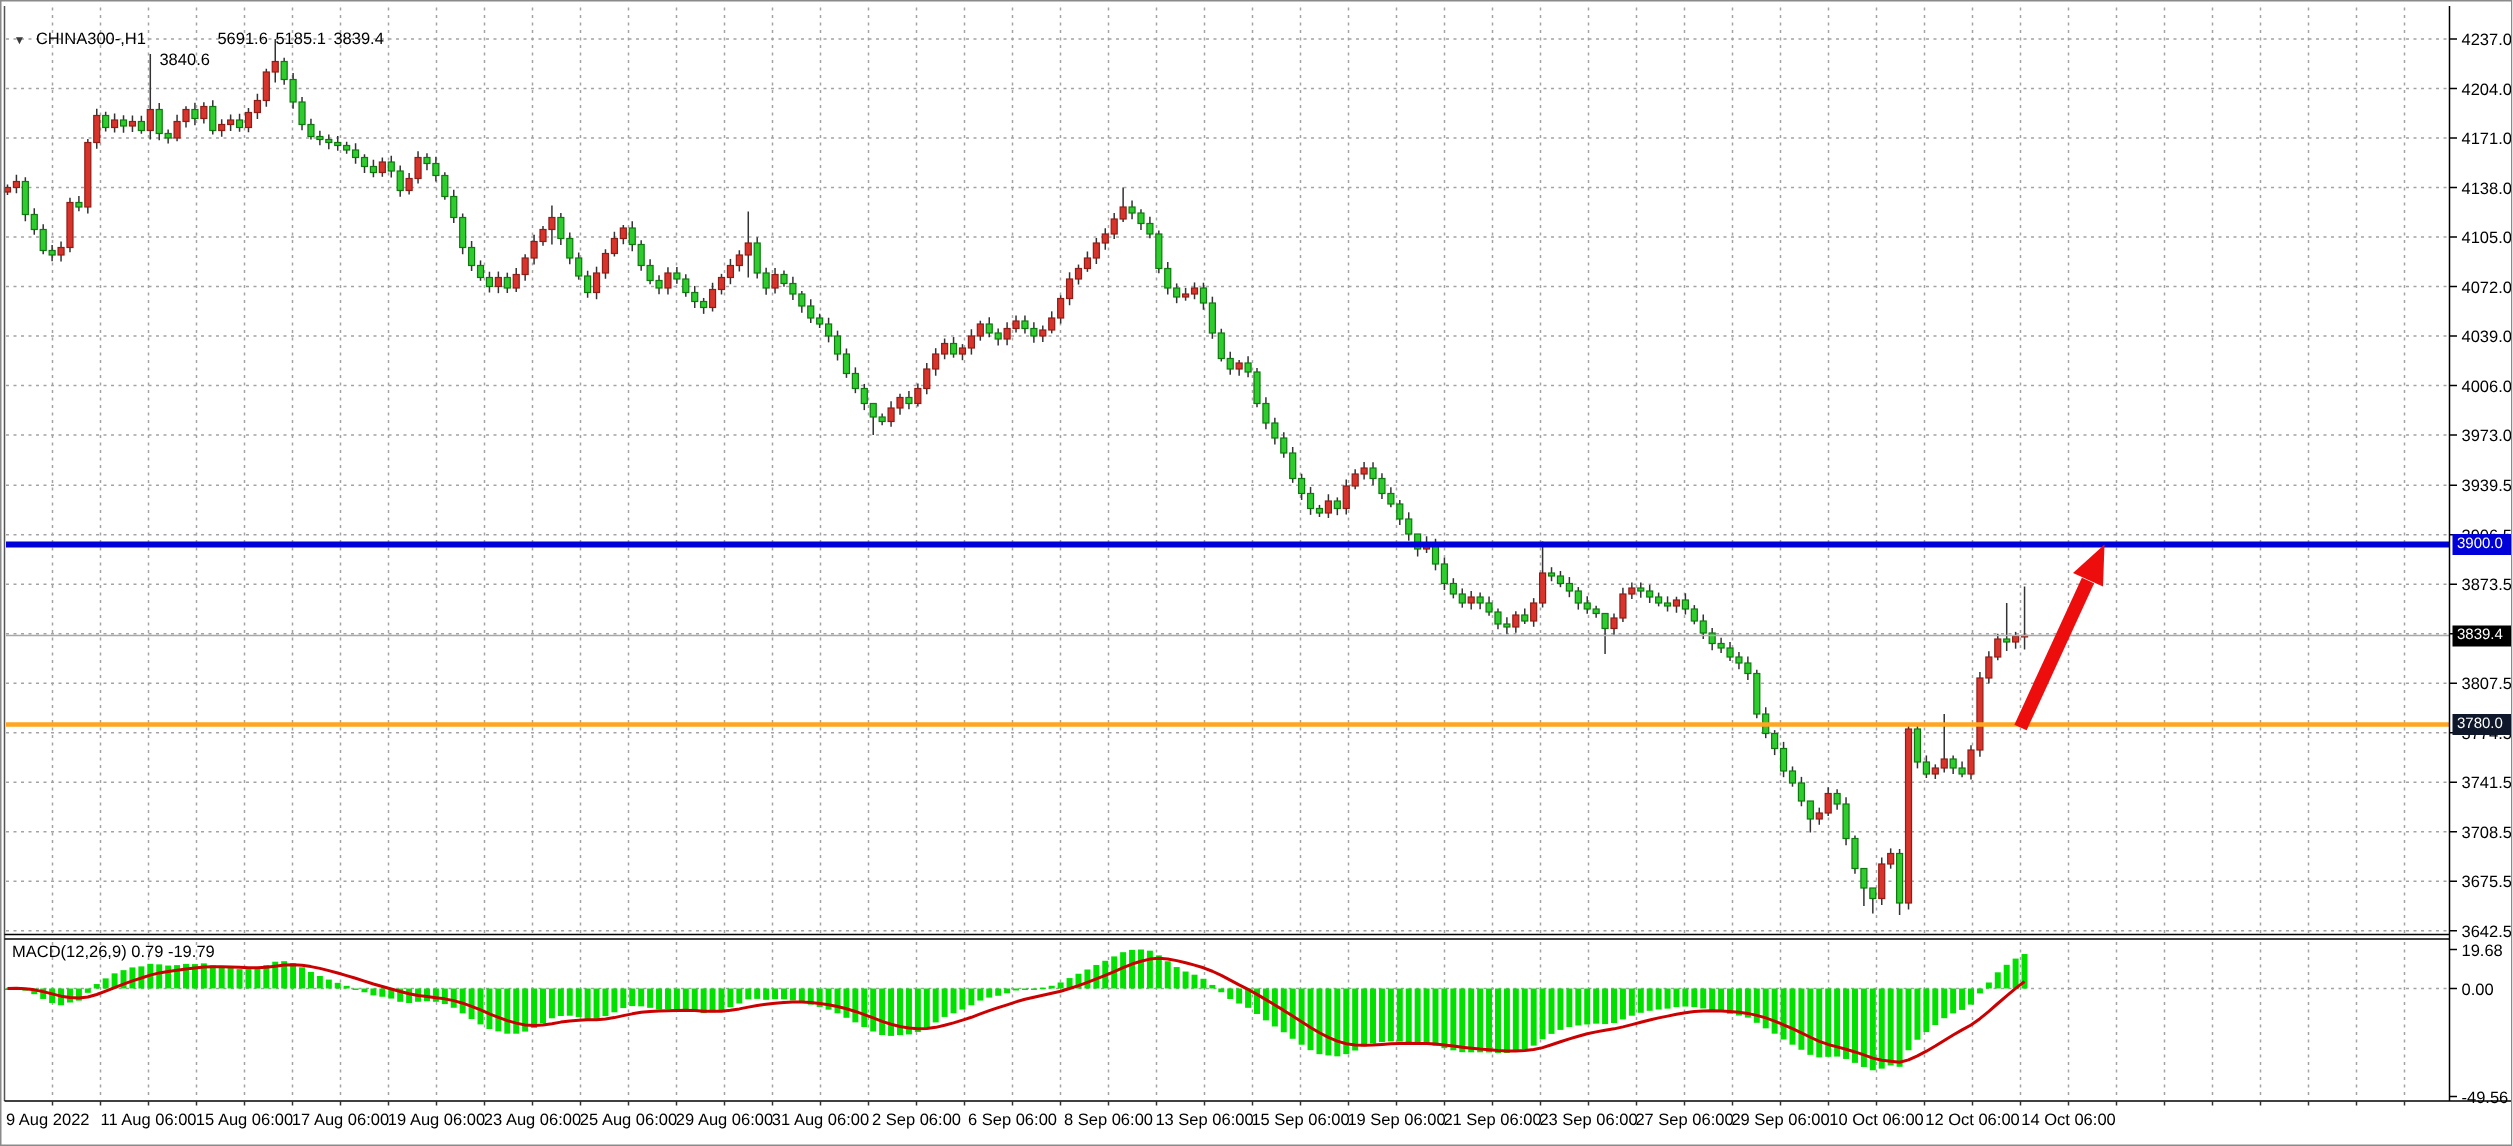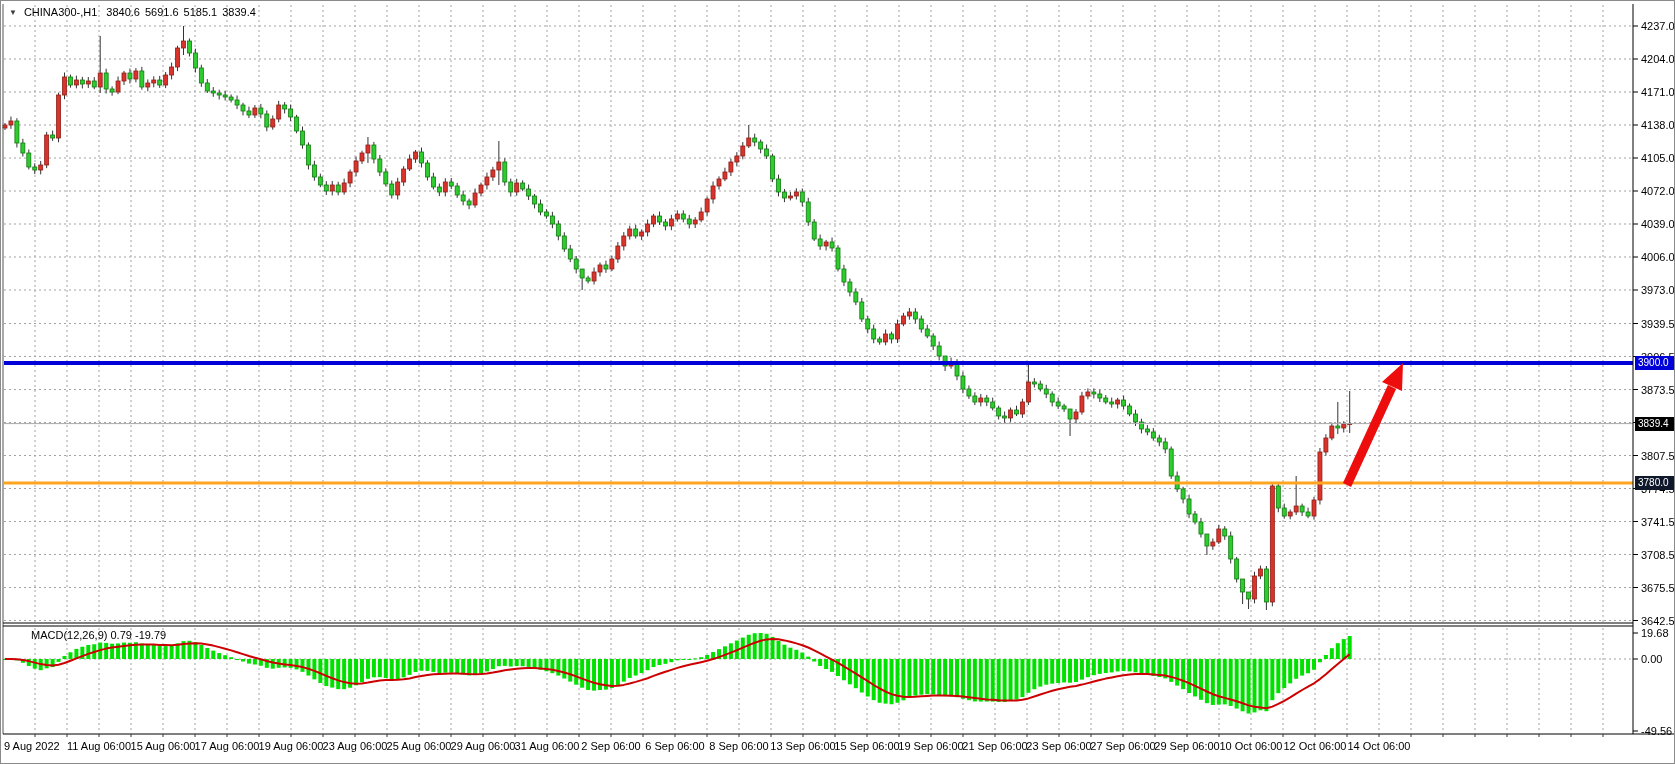--- a/index.html
+++ b/index.html
@@ -3,22 +3,22 @@
 <meta charset="utf-8">
 <style>
   html,body{margin:0;padding:0;background:#fff;}
   #window{position:relative;width:1675px;height:764px;background:#ffffff;
           border:1px solid #8a8a8a;box-sizing:border-box;overflow:hidden;
           font-family:"Liberation Sans","DejaVu Sans",sans-serif;}
   #chart-canvas{position:absolute;left:0;top:0;}
   .overlay{position:absolute;font-size:11px;color:#000;white-space:nowrap;}
   #header-info{left:8px;top:5px;display:flex;align-items:center;gap:5px;z-index:20;}
   #header-info .tri{font-size:8px;color:#3a3a3a;margin-right:2px;cursor:pointer;}
-  #header-info .ohlc{margin-left:4px;}
-  #macd-info{left:7px;top:628px;z-index:20;margin-left:23px;}
+  #header-info .ohlc{margin-left:4px;margin-top:28px;}
+  #macd-info{left:7px;top:628px;z-index:20;}
   .axis-tag{position:absolute;left:1634px;width:65px;height:14px;z-index:30;
             font-size:10px;line-height:14px;color:#fff;padding-left:3px;box-sizing:border-box;}
   #tag-blue{top:355px;}
   #tag-current{top:416px;}
   #tag-orange{top:475px;}
 </style>
 </head>
 <body>
 
 <div id="window">

